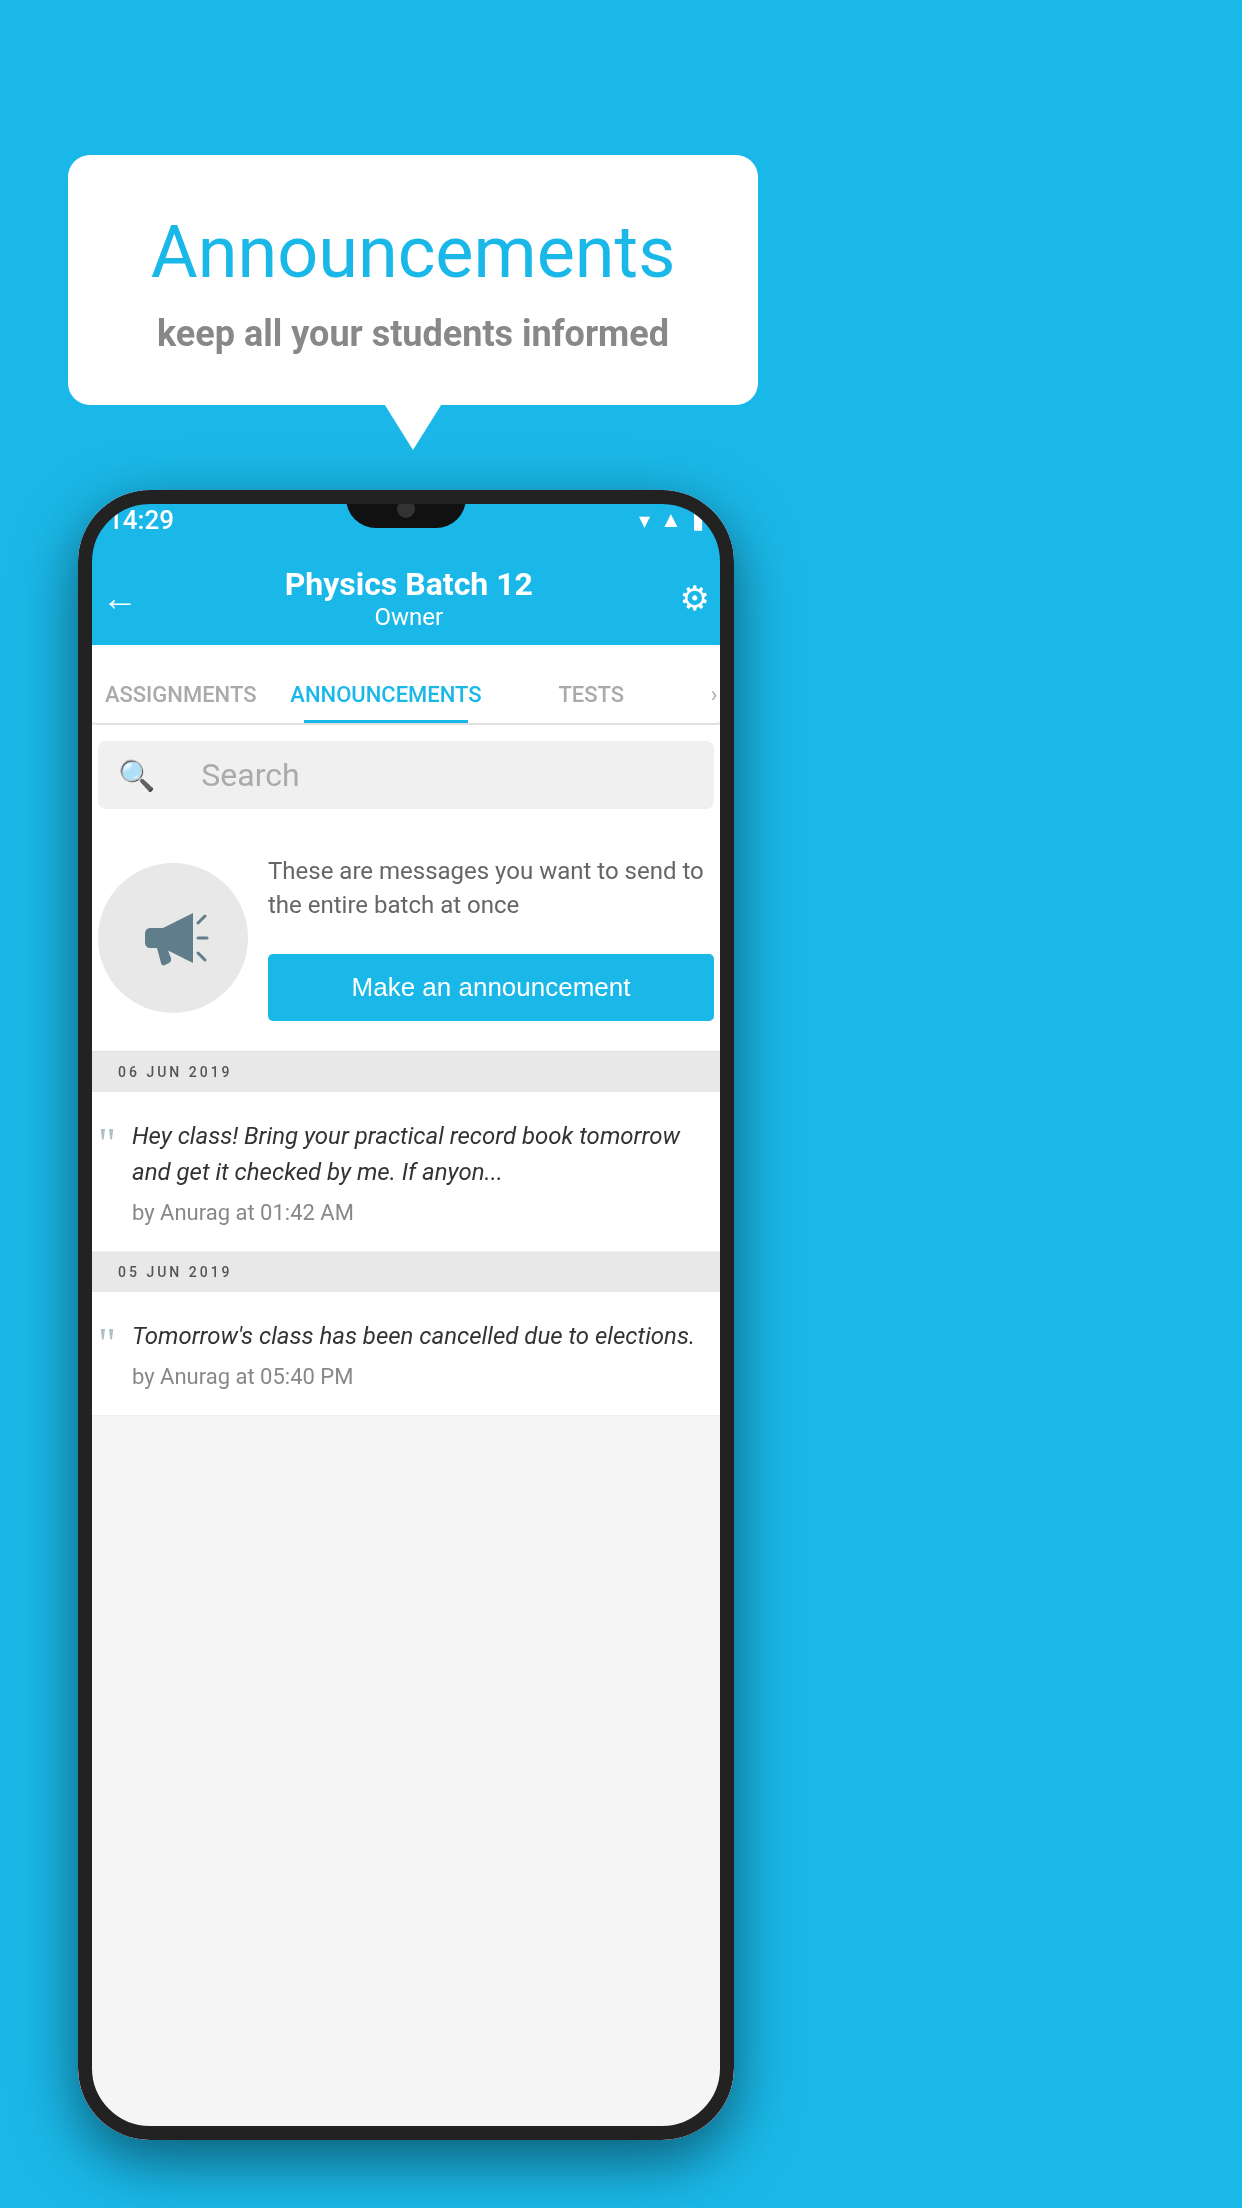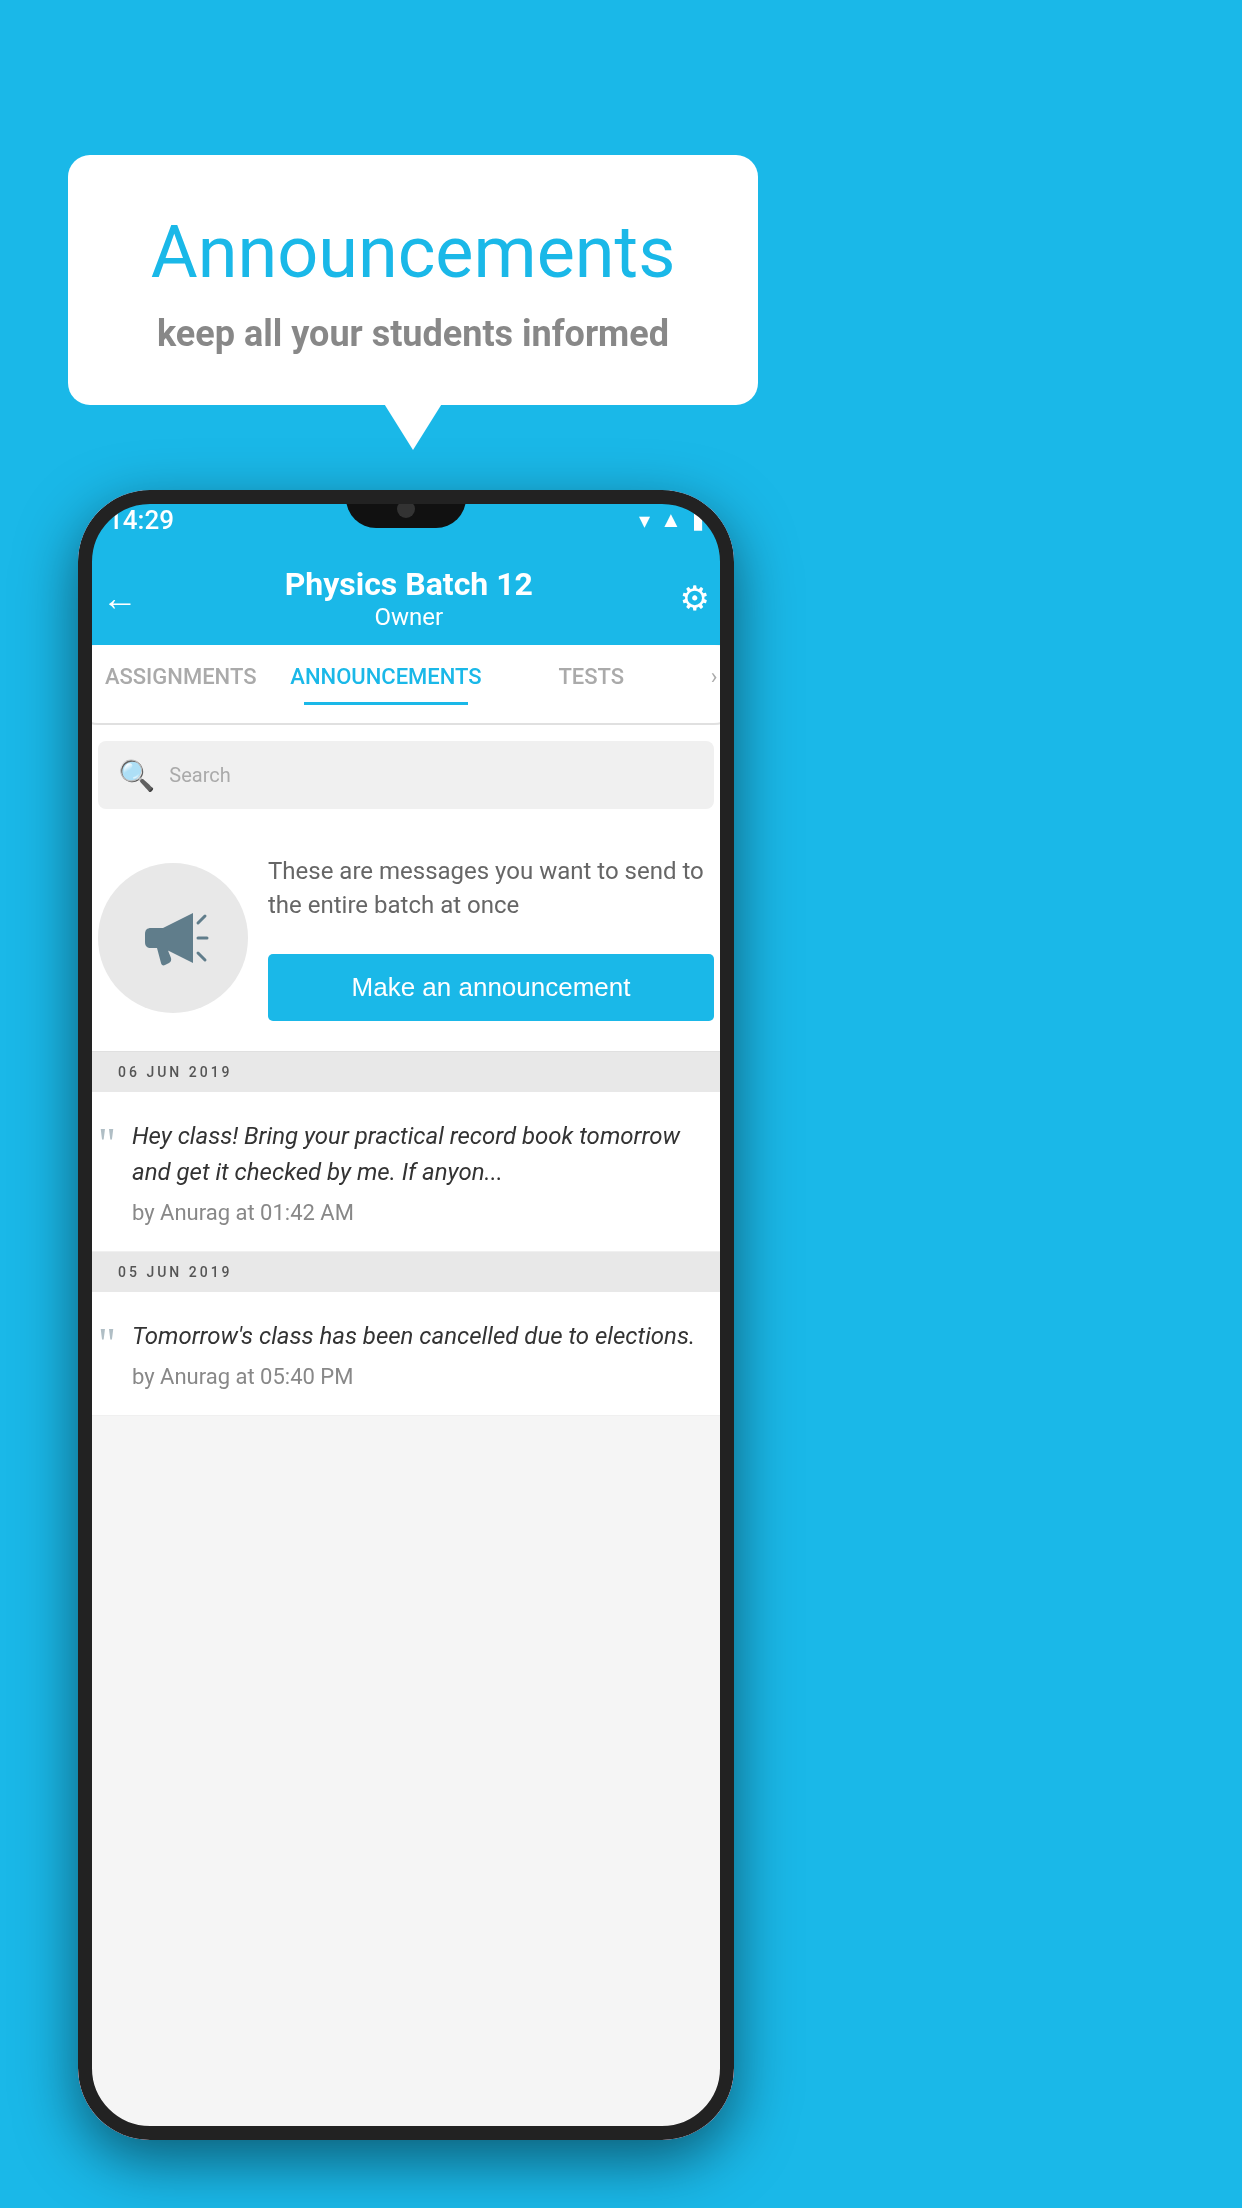--- a/index.html
+++ b/index.html
@@ -160,21 +160,21 @@
     }
     .header-gear {
       color: white;
       font-size: 34px;
     }
 
     
     .tabs-bar {
       background: white;
       display: flex;
-      align-items: center;
+      align-items: flex-end;
       height: 80px;
       border-bottom: 2px solid #e0e0e0;
       border-radius: 20px;
     }
     .tab {
       flex: 1;
       text-align: center;
       padding-bottom: 16px;
       font-size: 22px;
       font-weight: 500;
@@ -215,21 +215,22 @@
       align-items: center;
       padding: 0 20px;
       gap: 14px;
     }
     .search-icon-wrap {
       color: #888;
       font-size: 30px;
     }
     .search-placeholder {
       color: #aaa;
-      font-size: 20px;
+      font-size: 32px;
+      margin-left: 32px;
     }
 
     
     .promo-section {
       background: white;
       padding: 30px 20px;
       display: flex;
       align-items: center;
       gap: 20px;
       border-bottom: 1px solid #e0e0e0;

